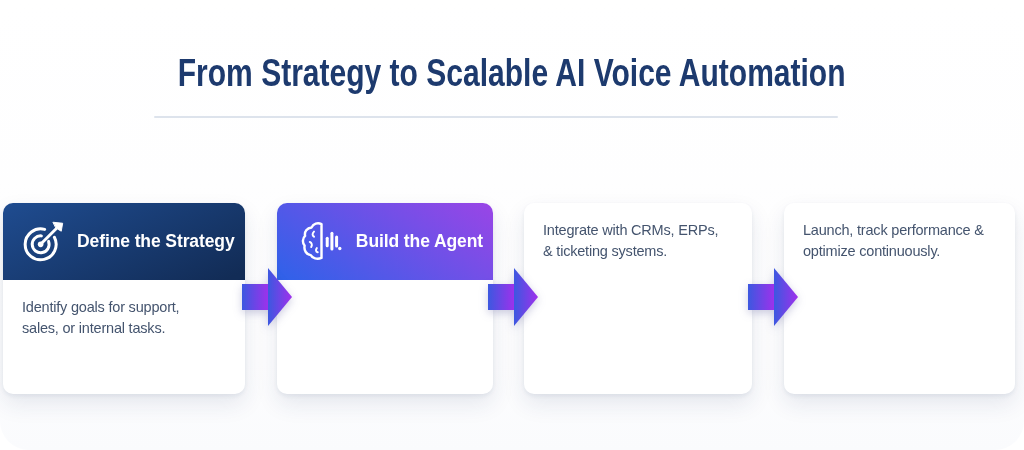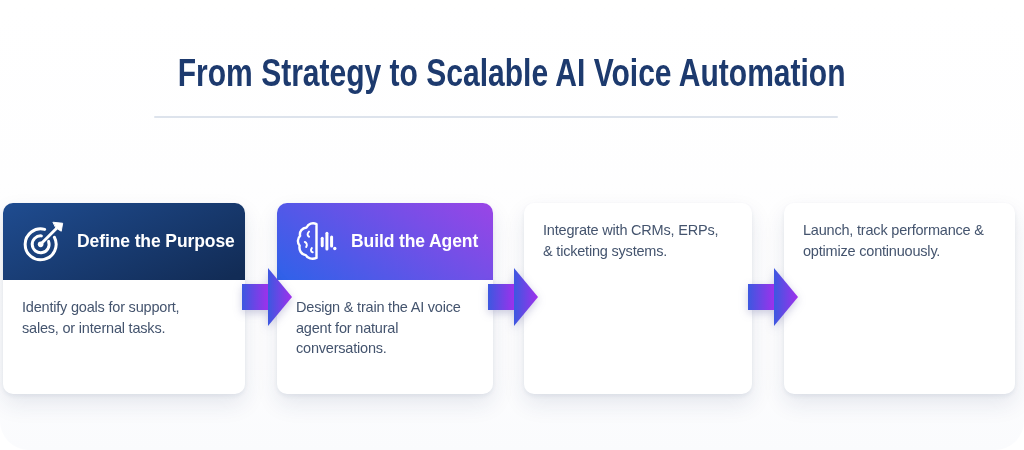--- a/index.html
+++ b/index.html
@@ -19,21 +19,21 @@
   .card{position:absolute;top:203px;height:191px;background:var(--card-background,#fff);
         border-radius:10px;z-index:1;
         box-shadow:0 10px 22px rgba(30,50,100,.10),0 2px 4px rgba(30,50,100,.07);}
   .c1{left:3px;width:242px;}
   .c2{left:277px;width:216px;}
   .c3{left:524px;width:228px;}
   .c4{left:784px;width:231px;}
   .card-head{height:77px;border-radius:10px 10px 0 0;display:flex;align-items:center;
         padding:0 10px 0 17px;gap:12px;}
   .head-navy{background:linear-gradient(155deg,var(--navy-header-start,#1f4c90) 0%,var(--navy-header-end,#122c56) 95%);}
-  .head-grad{background:linear-gradient(35deg,var(--gradient-header-start,#2e62e9) 0%,var(--gradient-header-end,#9a45e6) 100%);}
+  .head-grad{background:linear-gradient(35deg,var(--gradient-header-start,#2e62e9) 0%,var(--gradient-header-end,#9a45e6) 100%);justify-content:flex-end;}
   .card-head h2{color:var(--card-title,#fff);font-size:17.5px;line-height:1.12;font-weight:700;
         letter-spacing:-.1px;margin:0;}
   .hicon{width:45px;height:45px;flex:0 0 auto;display:flex;align-items:center;justify-content:center;}
   .hicon svg{width:45px;height:45px;display:block;}
   .card-body{padding:17px 29px 0 19px;}
   .card-body p{margin:0 0 11px;color:var(--body-text,#44546e);font-size:14.5px;
         line-height:1.42;letter-spacing:-.2px;}
 
   
   .arrow{position:absolute;top:267px;width:50px;height:60px;z-index:5;
@@ -54,21 +54,21 @@
     <header class="card-head head-navy">
       <span class="hicon">
         <svg viewBox="0 0 48 48" fill="none" stroke="#fff" stroke-width="3.2" stroke-linecap="round">
           <path d="M36.7 19.5 A16.5 16.5 0 1 1 26.3 11.1"></path>
           <path d="M30.5 23.9 A9 9 0 1 1 22.8 18"></path>
           <circle cx="22" cy="27" r="3" fill="#fff" stroke="none"></circle>
           <path d="M22 27 L38 11"></path>
           <path d="M35.5 3.5 L45.5 4.5 L44 13 L38.5 9.8 Z" fill="#fff" stroke="#fff" stroke-width="1"></path>
         </svg>
       </span>
-      <h2>Define the Purpose</h2>
+      <h2>Define the Strategy</h2>
     </header>
     <div class="card-body">
       <p>Identify goals for support, sales, or internal tasks.</p>
     </div>
   </section>
 
   <section class="card c2">
     <header class="card-head head-grad">
       <span class="hicon">
         <svg viewBox="0 0 48 48" fill="none" stroke="#fff" stroke-width="2.6" stroke-linecap="round" stroke-linejoin="round">
@@ -77,23 +77,20 @@
           <path d="M11.5 24.5 C13.5 25.5 14.5 27.5 13 29.8" stroke-width="2.1"></path>
           <path d="M19 31 C17.5 33 18 35 20 35.5" stroke-width="2.1"></path>
           <rect x="28.5" y="19" width="3.2" height="11" rx="1.6" fill="#fff" stroke="none"></rect>
           <rect x="33.5" y="13.5" width="3.2" height="20" rx="1.6" fill="#fff" stroke="none"></rect>
           <rect x="38.5" y="17.5" width="3.2" height="13" rx="1.6" fill="#fff" stroke="none"></rect>
           <circle cx="43.5" cy="31.5" r="1.8" fill="#fff" stroke="none"></circle>
         </svg>
       </span>
       <h2>Build the Agent</h2>
     </header>
-    <div class="card-body">
-      <p>Design &amp; train the AI voice agent for natural conversations.</p>
-    </div>
   </section>
 
   <section class="card c3">
     <div class="card-body">
       <p>Integrate with CRMs, ERPs, &amp; ticketing systems.</p>
     </div>
   </section>
 
   <section class="card c4">
     <div class="card-body">

